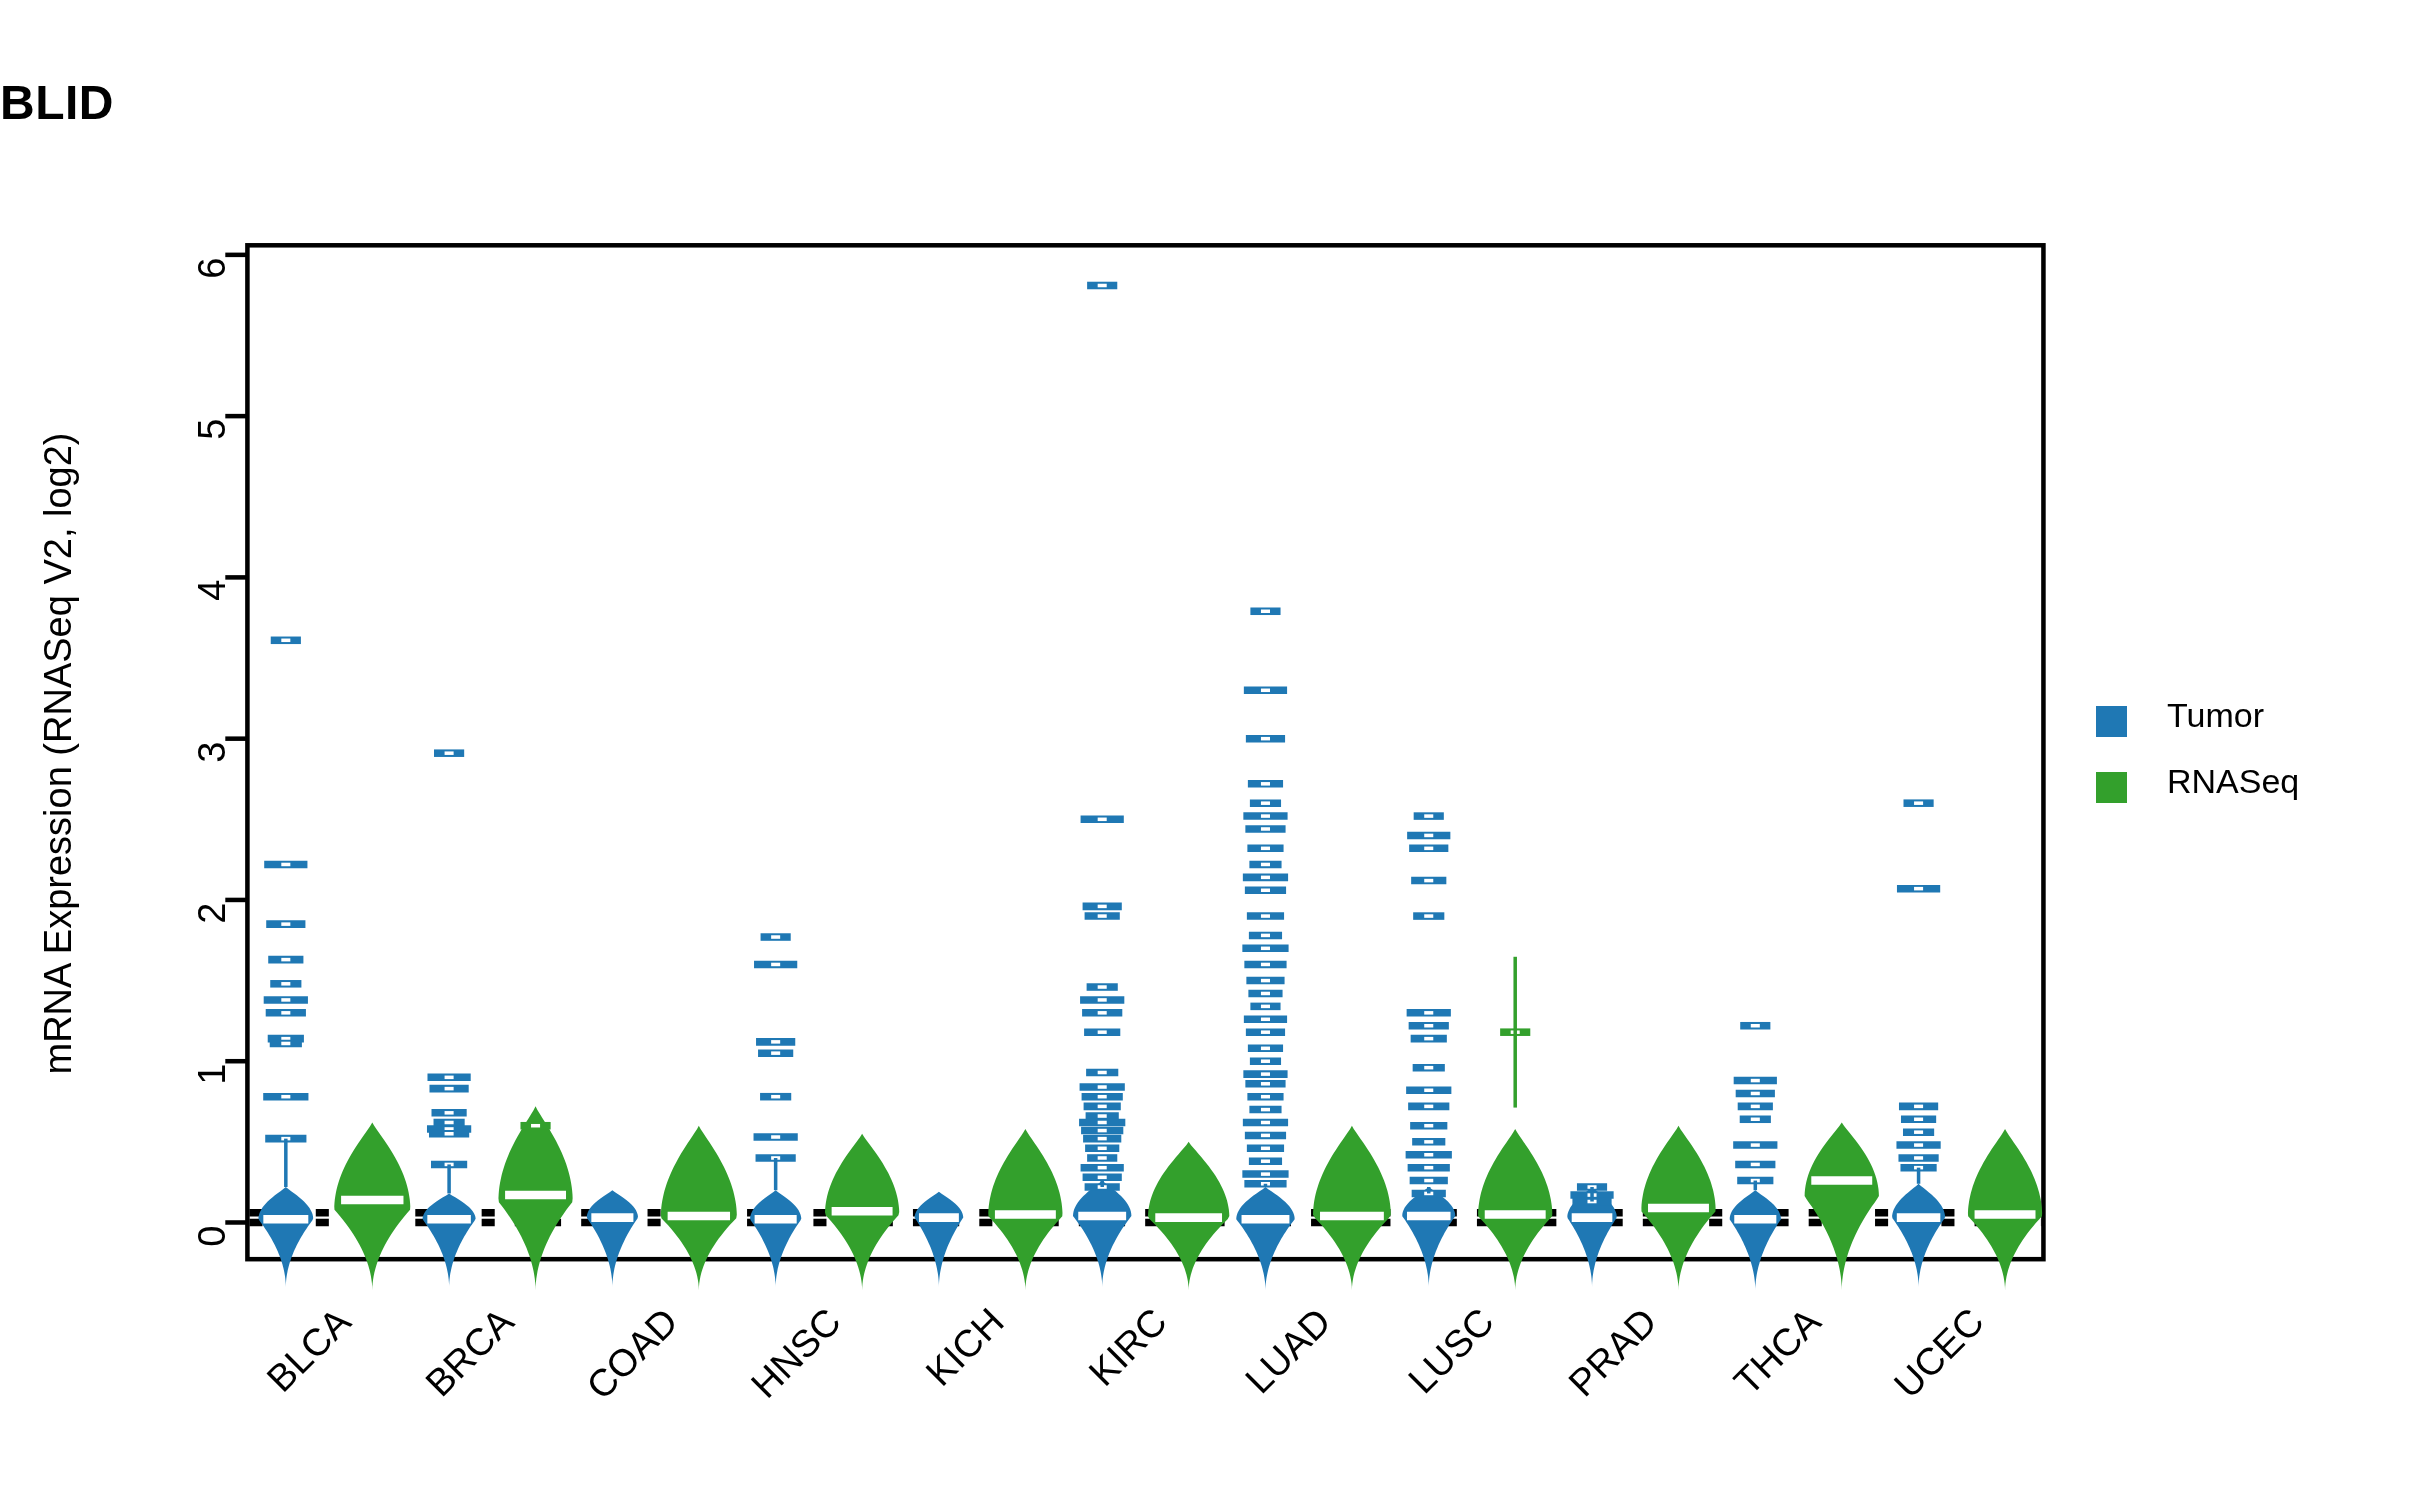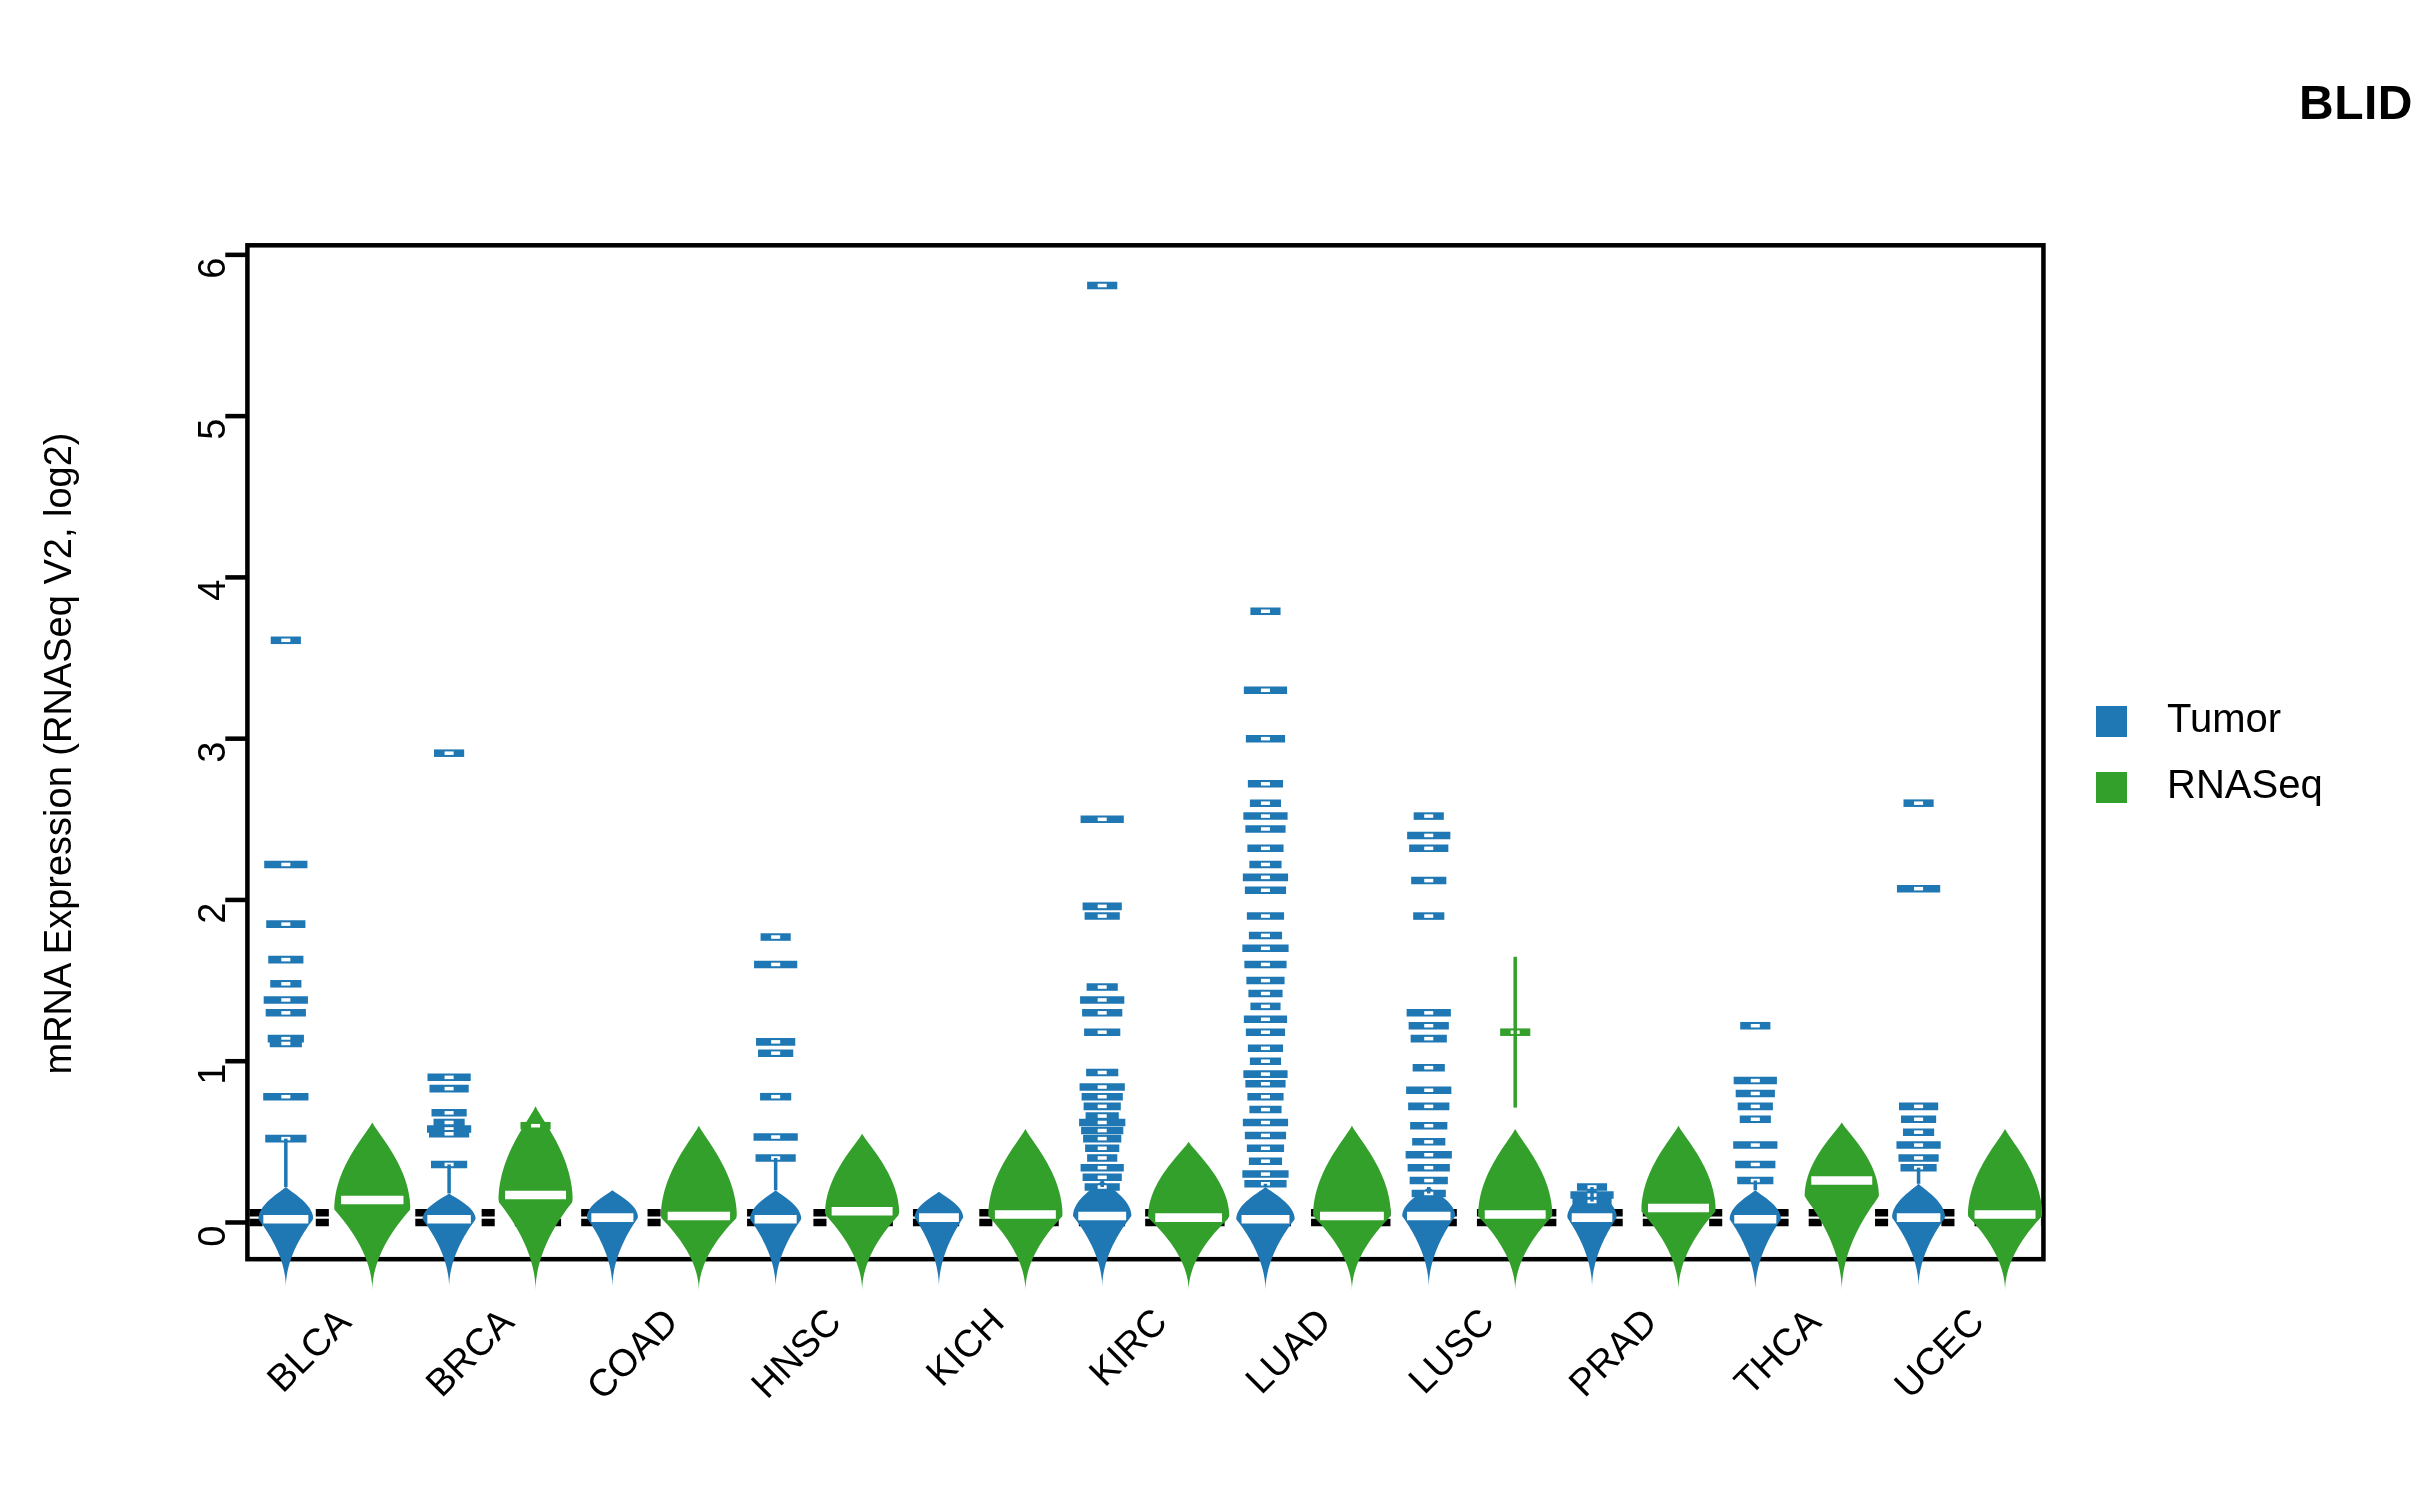--- a/index.html
+++ b/index.html
@@ -19,21 +19,21 @@
     position: absolute;
     left: 0; top: 0;
     width: 2413px;
     height: 1508px;
   }
   #plot-title {
     position: absolute;
     left: 0;
     top: 75px;
     width: 2413px;
-    text-align: right;
+    text-align: left;
     font-size: 48px;
     font-weight: bold;
     letter-spacing: 0.5px;
   }
   #y-axis-title {
     position: absolute;
     left: -445px;
     top: 732px;
     width: 1006px;
     text-align: center;
@@ -59,21 +59,21 @@
     transform-origin: right top;
     text-align: right;
   }
   .legend-swatch {
     position: absolute;
     width: 31px;
     height: 31px;
   }
   .legend-text {
     position: absolute;
-    font-size: 40px;
+    font-size: 34px;
     white-space: nowrap;
   }
   svg { display: block; }
 </style>
 </head>
 <body>
 
 <div id="figure">
 
   <div id="plot-title">BLID</div>

